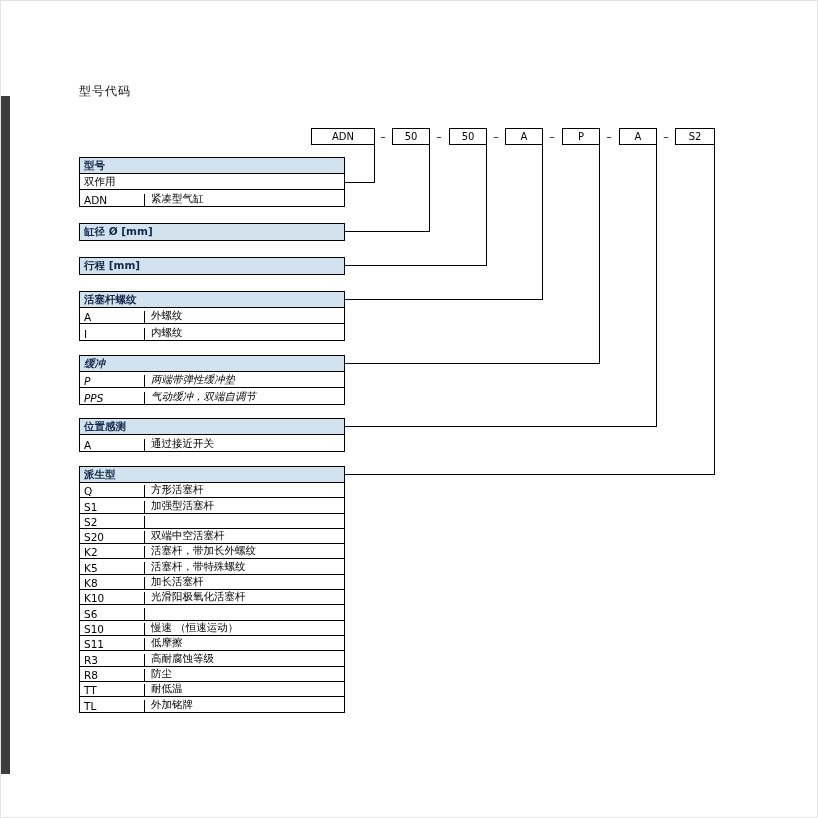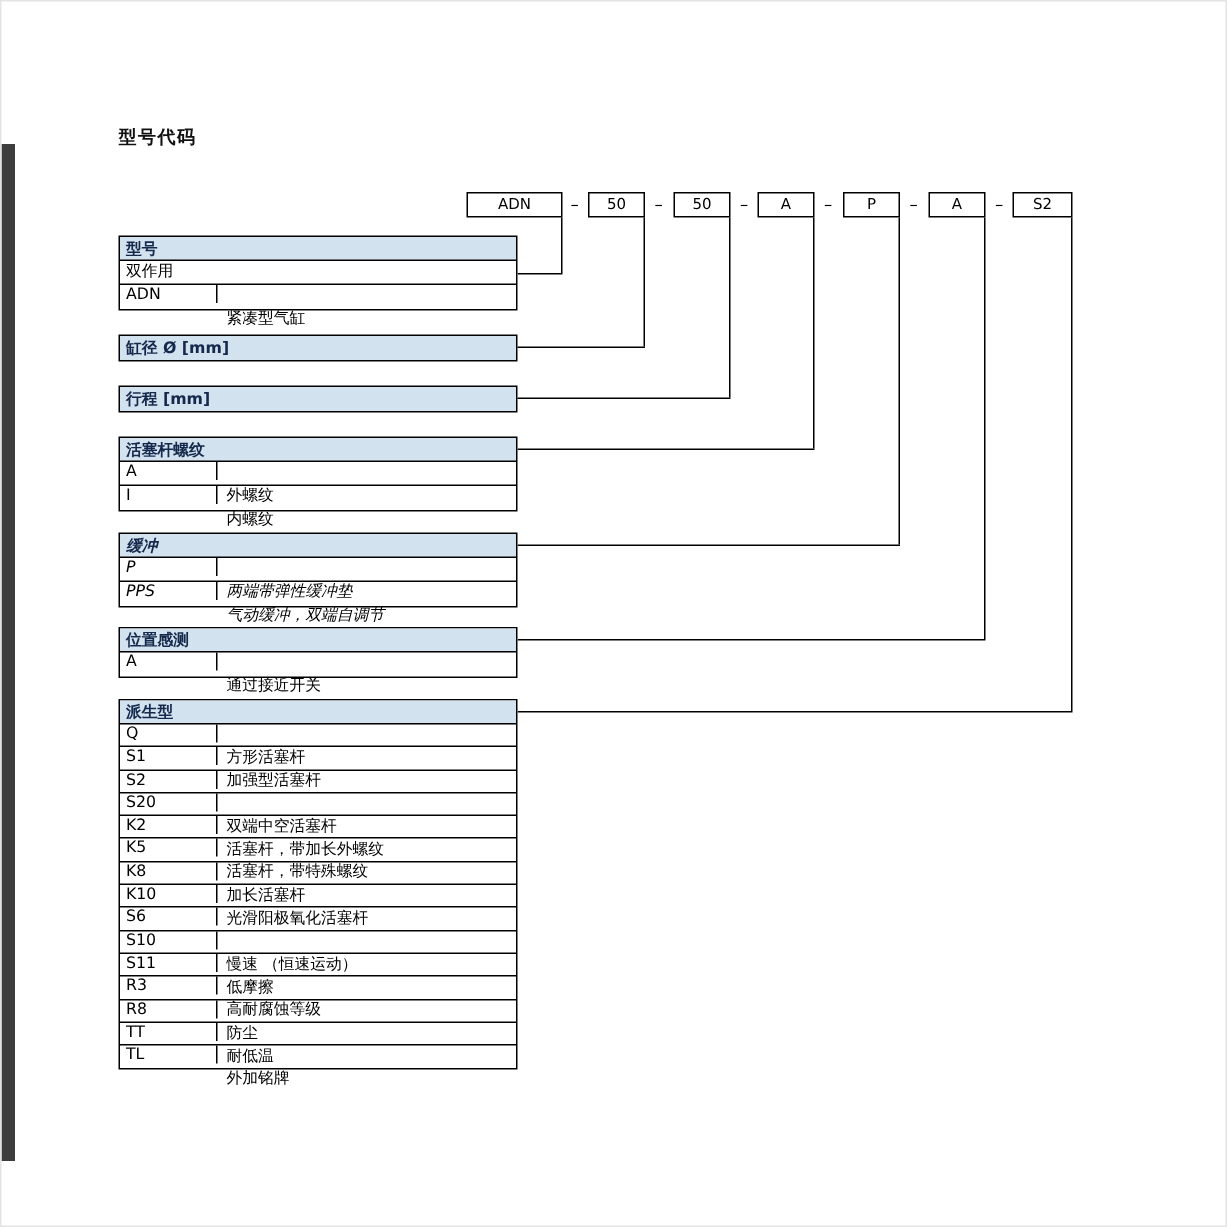--- a/index.html
+++ b/index.html
@@ -2,35 +2,35 @@
 <html><head>
 <meta charset="utf-8">
 <style>
   * { margin:0; padding:0; box-sizing:border-box; }
   html,body { width:818px; height:818px; background:#fff; }
   body { font-family:"DejaVu Sans","Liberation Sans",sans-serif; color:#000; }
   .canvas { position:relative; width:818px; height:818px; background:#ffffff; border:1px solid #e3e3e3; overflow:hidden; }
 
   .side-bar { position:absolute; left:0; top:95px; width:9px; height:678px; background:#3d3d3d; }
 
-  .doc-title { position:absolute; left:78px; top:84px; height:14px; overflow:hidden; font-size:12px; font-weight:bold; color:#111; letter-spacing:1px; }
+  .doc-title { position:absolute; left:78px; top:84px; height:14px; overflow:hidden; font-size:12px; font-weight:normal; color:#111; letter-spacing:1px; }
   .doc-title span { display:block; transform:translateY(-2px); }
 
   .code-box { position:absolute; top:127px; height:17px; border:1px solid #000; background:#fff;
               display:flex; align-items:center; justify-content:center; font-size:10px; }
   .dash { position:absolute; top:127px; height:17px; width:14px; display:flex; align-items:center; justify-content:center; font-size:11px; }
 
   .vline { position:absolute; width:1px; background:#000; }
   .hline { position:absolute; height:1px; background:#000; }
 
   .tbl { position:absolute; left:78px; width:266px; border:1px solid #000; background:#fff; }
   .tbl-header { height:16px; background:#d3e2ef; font-weight:bold; color:#14294b; font-size:10.5px;
                 display:flex; align-items:center; padding-left:4px; border-bottom:1px solid #000; }
   .tbl-header.only { border-bottom:none;align-items:center; }
-  .tbl-row { display:flex; height:16px; border-bottom:1px solid #000; font-size:10.5px; align-items:flex-start; }
+  .tbl-row { display:flex; height:16px; border-bottom:1px solid #000; font-size:10.5px; align-items:flex-end; }
   .tbl-row:last-child { border-bottom:none; }
   .tbl-row.sm { height:15.3px; }
   .c1 { width:65px; border-right:1px solid #000; display:flex; align-items:center; padding-left:4px; }
   .c2 { flex:1; display:flex; align-items:center; padding-left:6px; overflow:hidden; white-space:nowrap;margin-top:15px; }
   .full { flex:1; display:flex; align-items:center; padding-left:4px; }
 </style>
 </head>
 <body>
 
 <div class="canvas">

